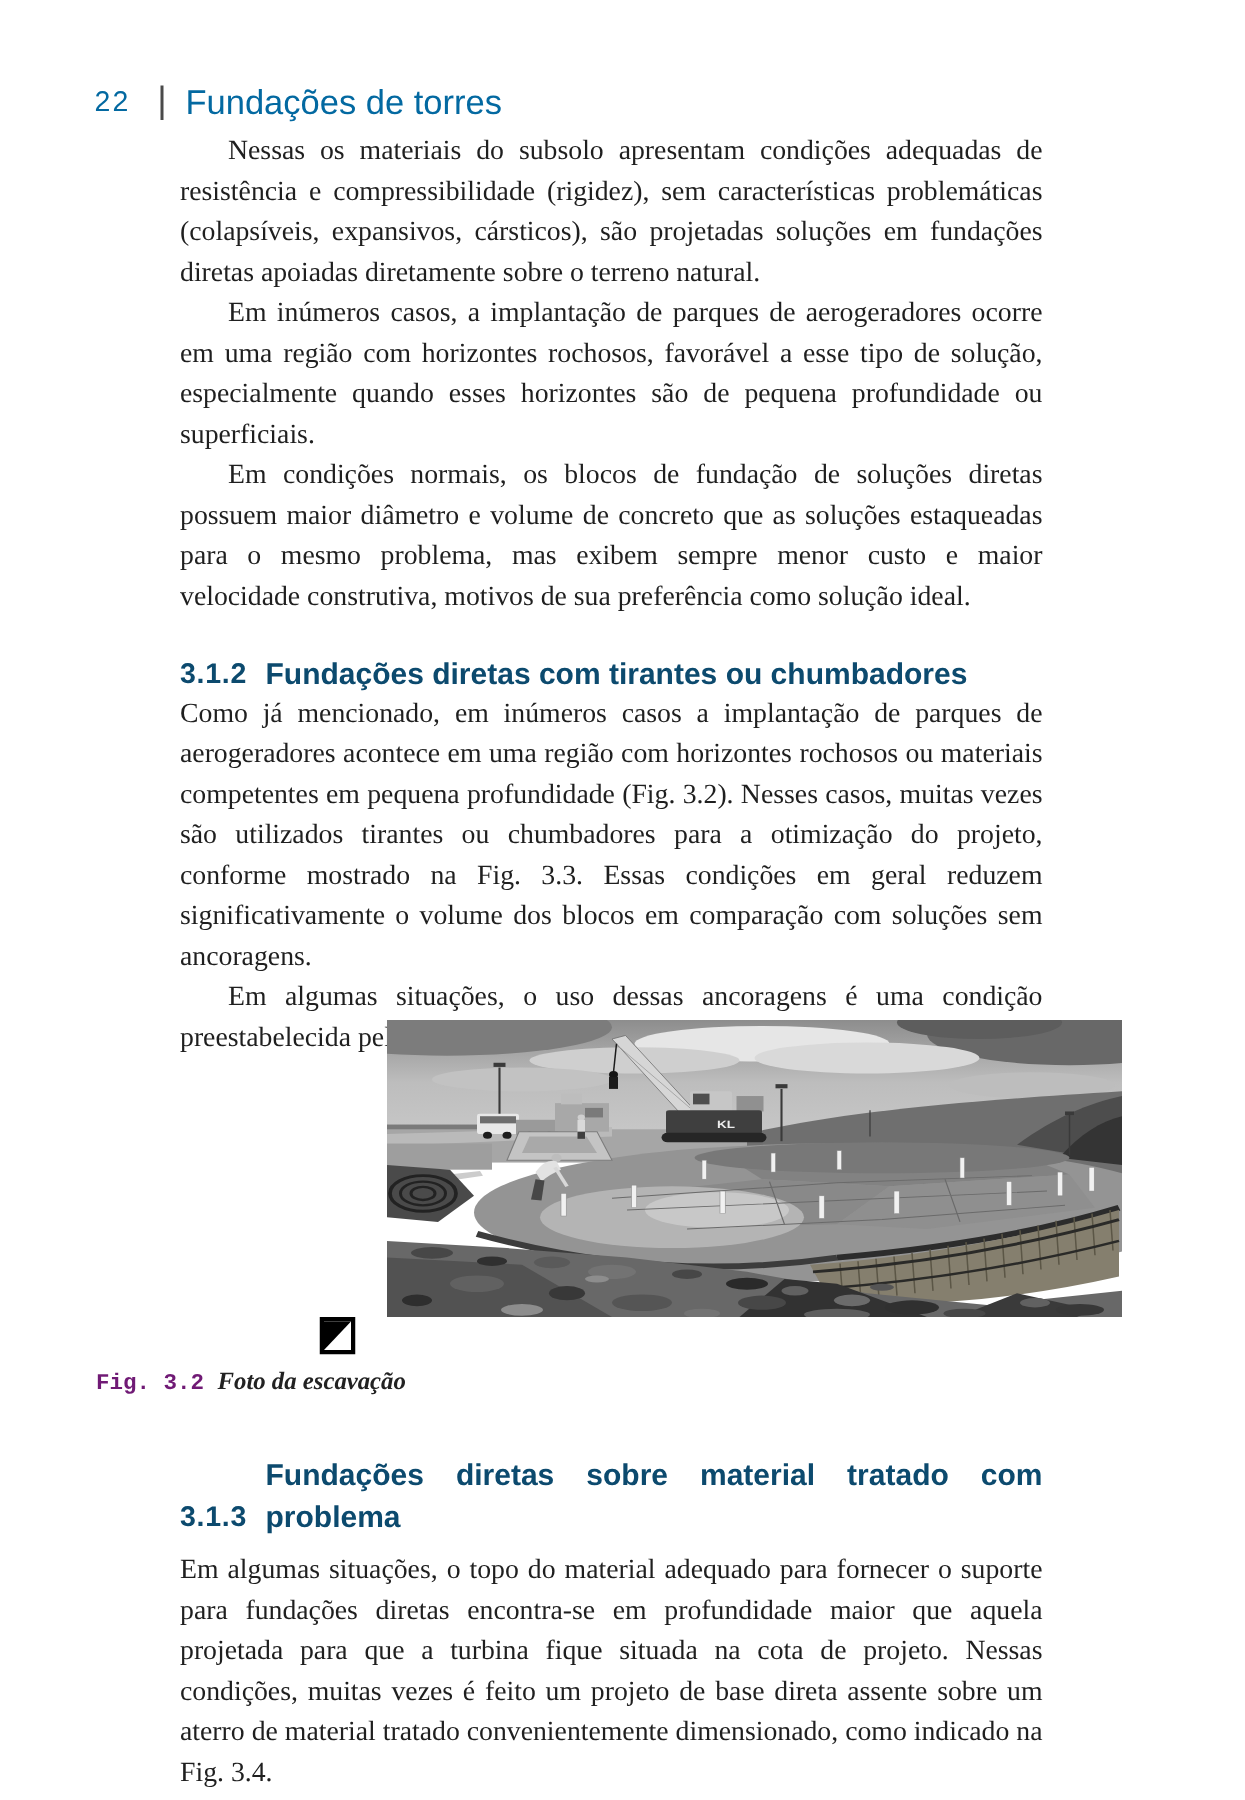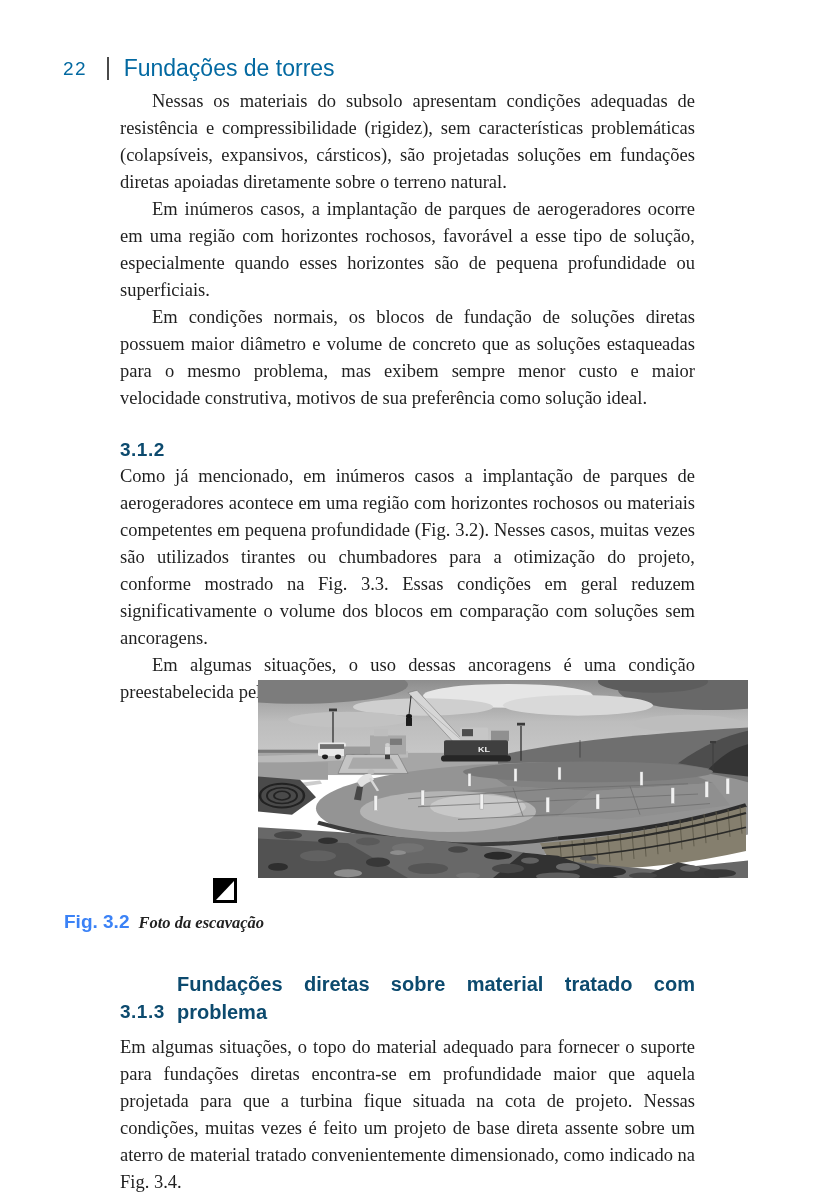--- a/index.html
+++ b/index.html
@@ -28,42 +28,43 @@
     font-weight:bold; line-height:26px; }
   #block-b .section-heading { margin-top:4px; margin-bottom:8px; line-height:28px; }
   .section-number { flex:none; width:57px; font-size:19px; font-weight:600; letter-spacing:.5px; }
   .section-title { font-size:20px; font-weight:600; }
 
   
   .figure-photo { position:absolute; left:258px; top:680px; width:490px; height:198px;text-decoration:underline; }
   .figure-photo svg { display:block; width:100%; height:100%; }
   .figure-icon { position:absolute; left:213px; top:878px; width:24px; height:25px; }
   .figure-caption { position:absolute; left:64px; top:911px; white-space:nowrap; }
-  .caption-label { font-family:Liberation Sans, sans-serif;
-    font-weight:bold; font-size:19px; color:#3b82f6; }
+  .caption-label { font-family:Liberation Mono, monospace;
+    font-weight:bold; font-size:15px; color:#701a75; }
   .caption-text { font-style:italic; font-size:16.5px; margin-left:9px; color:#222;font-weight:bold; }
 </style>
 </head>
 <body>
 
 <div class="page">
 
   <div class="running-header">
     <span class="page-number">22</span>
     <span class="header-divider"></span>
     <span class="book-title">Fundações de torres</span>
   </div>
 
   <div class="text-block" id="block-a">
     <p class="indent">Nessas os materiais do subsolo apresentam condições adequadas de resistência e compressibilidade (rigidez), sem características problemáticas (colapsíveis, expansivos, cársticos), são projetadas soluções em fundações diretas apoiadas diretamente sobre o terreno natural.</p>
     <p class="indent">Em inúmeros casos, a implantação de parques de aerogeradores ocorre em uma região com horizontes rochosos, favorável a esse tipo de solução, especialmente quando esses horizontes são de pequena profundidade ou superficiais.</p>
     <p class="indent">Em condições normais, os blocos de fundação de soluções diretas possuem maior diâmetro e volume de concreto que as soluções estaqueadas para o mesmo problema, mas exibem sempre menor custo e maior velocidade construtiva, motivos de sua preferência como solução ideal.</p>
 
     <h2 class="section-heading">
       <span class="section-number">3.1.2</span>
+      <span class="section-title">Fundações diretas com tirantes ou chumbadores</span>
     </h2>
     <p>Como já mencionado, em inúmeros casos a implantação de parques de aerogeradores acontece em uma região com horizontes rochosos ou materiais competentes em pequena profundidade (Fig. 3.2). Nesses casos, muitas vezes são utilizados tirantes ou chumbadores para a otimização do projeto, conforme mostrado na Fig. 3.3. Essas condições em geral reduzem significativamente o volume dos blocos em comparação com soluções sem ancoragens.</p>
     <p class="indent">Em algumas situações, o uso dessas ancoragens é uma condição preestabelecida pelo contratante do projeto.</p>
   </div>
 
   <div class="figure-photo">
     <svg viewBox="0 0 490 250" preserveAspectRatio="none">
       <defs>
         <linearGradient id="skyGrad" x1="0" y1="0" x2="0" y2="1">
           <stop offset="0" stop-color="#8d8d8d"></stop>

